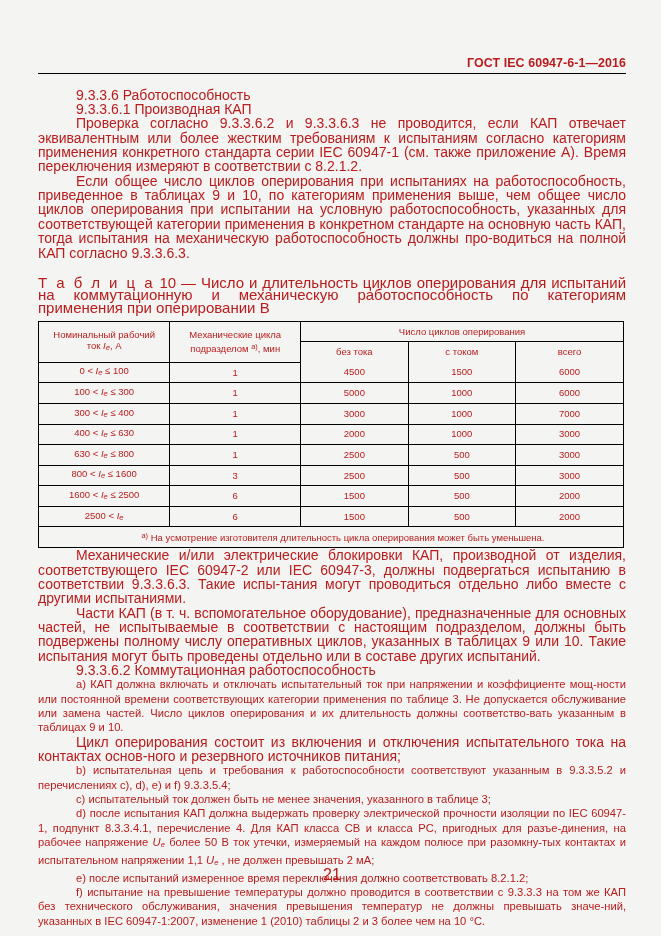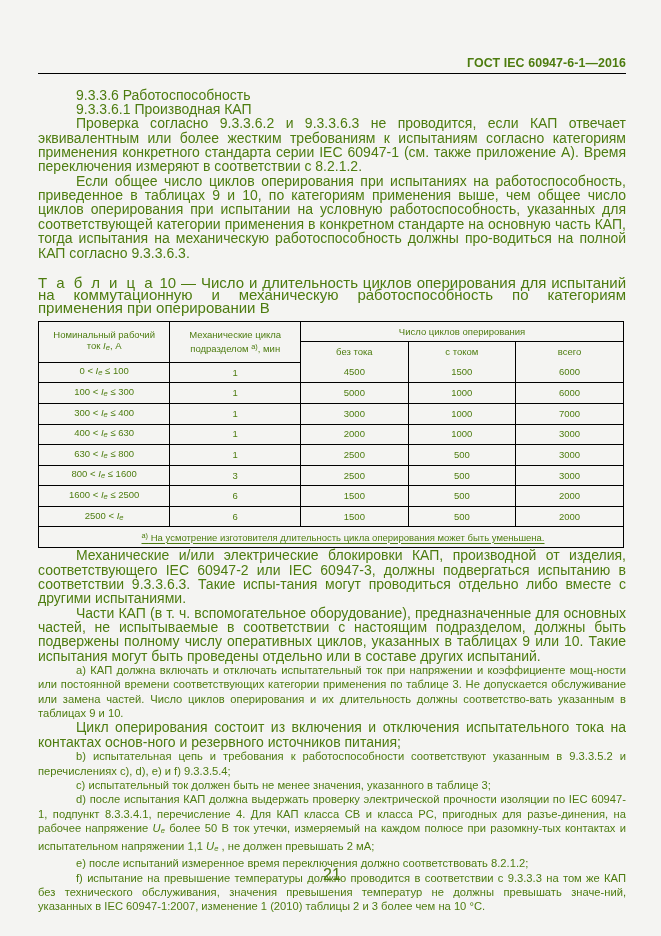--- a/index.html
+++ b/index.html
@@ -8,21 +8,21 @@
     padding: 0;
     background: #8a8a8a;
   }
   .page {
     position: relative;
     width: 661px;
     height: 936px;
     background: #f4f4f2;
     margin: 0 auto;
     font-family: "Liberation Sans", sans-serif;
-    color: #4d7c0f;
+    color: #b91c1c;
     overflow: hidden;
     box-sizing: border-box;
   }
   .page-inner {
     position: absolute;
     left: 38px;
     top: 30px;
     width: 588px;
     height: 876px;
   }
@@ -105,21 +105,20 @@
   table.inner tr > *:last-child  { border-right: none; }
   table.inner tr:first-child > * { border-top: none; }
   table.inner tr:last-child  > * { border-bottom: none; }
   td.range { text-align: center; }
   td.footnote {
     text-align: left;
     font-size: 9.2px;
     padding: 3px 6px 3px 30px !important;
     height: auto !important;
     line-height: 12px;
-    text-decoration: underline;
   }
   .footer-block {
     position: absolute;
     left: 0;
     right: 0;
     bottom: 22px;
     text-align: center;
   }
 </style>
 </head>
@@ -233,20 +232,21 @@
               <td class="footnote" colspan="5"><sup class="fn">a)</sup><span> На усмотрение изготовителя длительность цикла оперирования может быть уменьшена.</span></td>
             </tr>
           </tbody>
       </table>
     </div>
 
     <p class="para">Механические и/или электрические блокировки КАП, производной от изделия, соответствующего IEC 60947-2 или IEC 60947-3, должны подвергаться испытанию в соответствии 9.3.3.6.3. Такие испы-тания могут проводиться отдельно либо вместе с другими испытаниями.</p>
 
     <p class="para">Части КАП (в т. ч. вспомогательное оборудование), предназначенные для основных частей, не испытываемые в соответствии с настоящим подразделом, должны быть подвержены полному числу оперативных циклов, указанных в таблицах 9 или 10. Такие испытания могут быть проведены отдельно или в составе других испытаний.</p>
 
+    <div class="clause">9.3.3.6.2  Коммутационная работоспособность</div>
 
     <p class="list-item">a)  КАП должна включать и отключать испытательный ток при напряжении и коэффициенте мощ-ности или постоянной времени соответствующих категории применения по таблице 3. Не допускается обслуживание или замена частей. Число циклов оперирования и их длительность должны соответство-вать указанным в таблицах 9 и 10.</p>
 
     <p class="para">Цикл оперирования состоит из включения и отключения испытательного тока на контактах основ-ного и резервного источников питания;</p>
 
     <p class="list-item">b)  испытательная цепь и требования к работоспособности соответствуют указанным в 9.3.3.5.2 и перечислениях c), d), e) и f) 9.3.3.5.4;</p>
 
     <p class="list-item">c)  испытательный ток должен быть не менее значения, указанного в таблице 3;</p>
 
     <p class="list-item">

